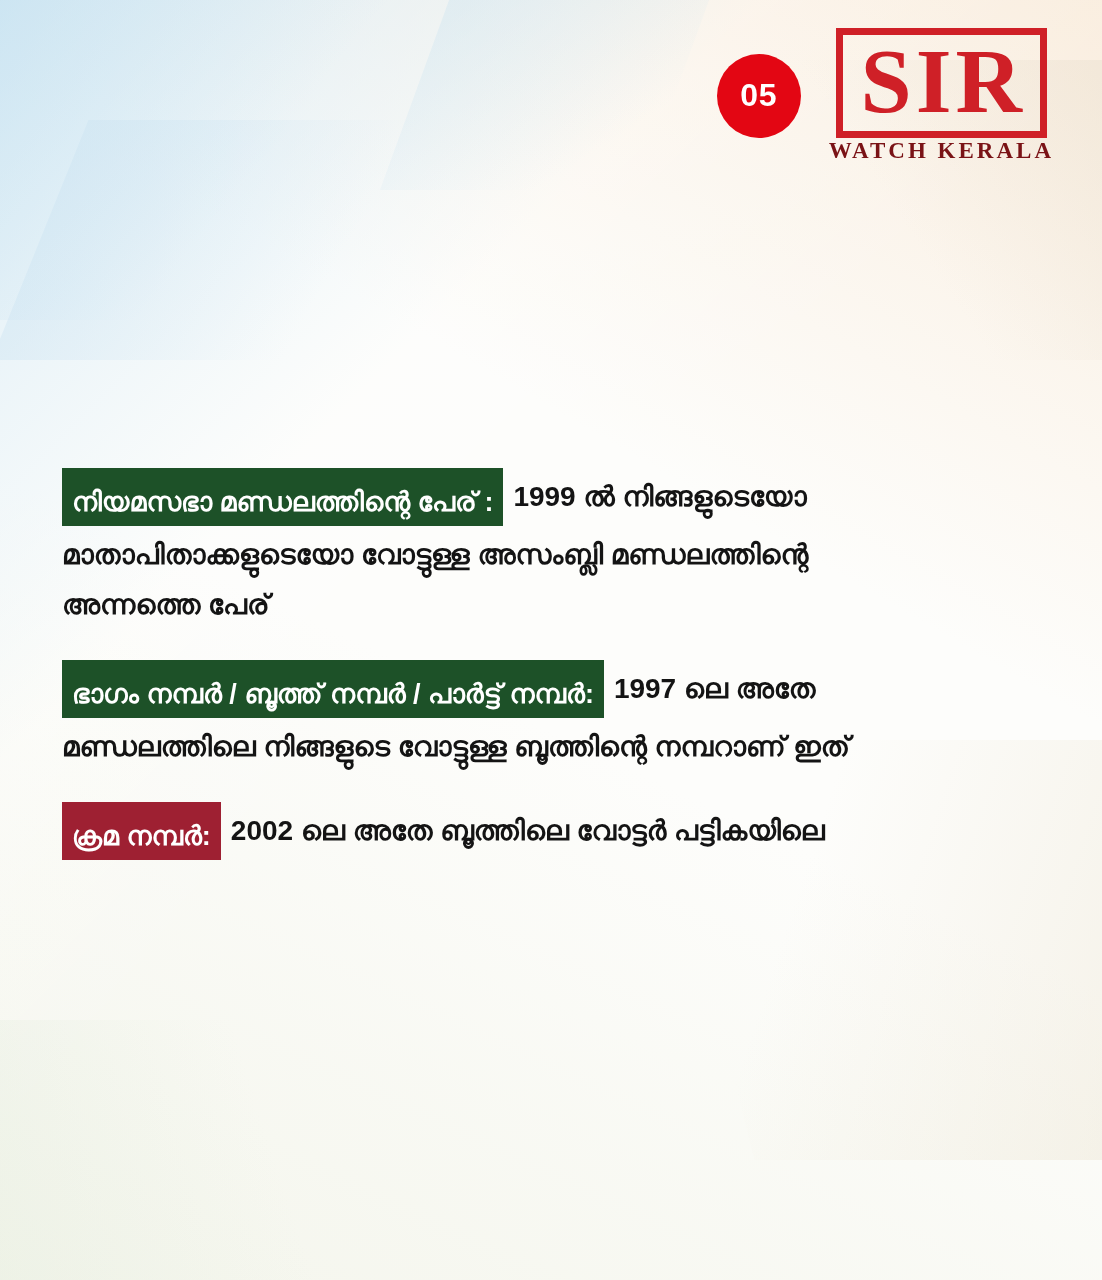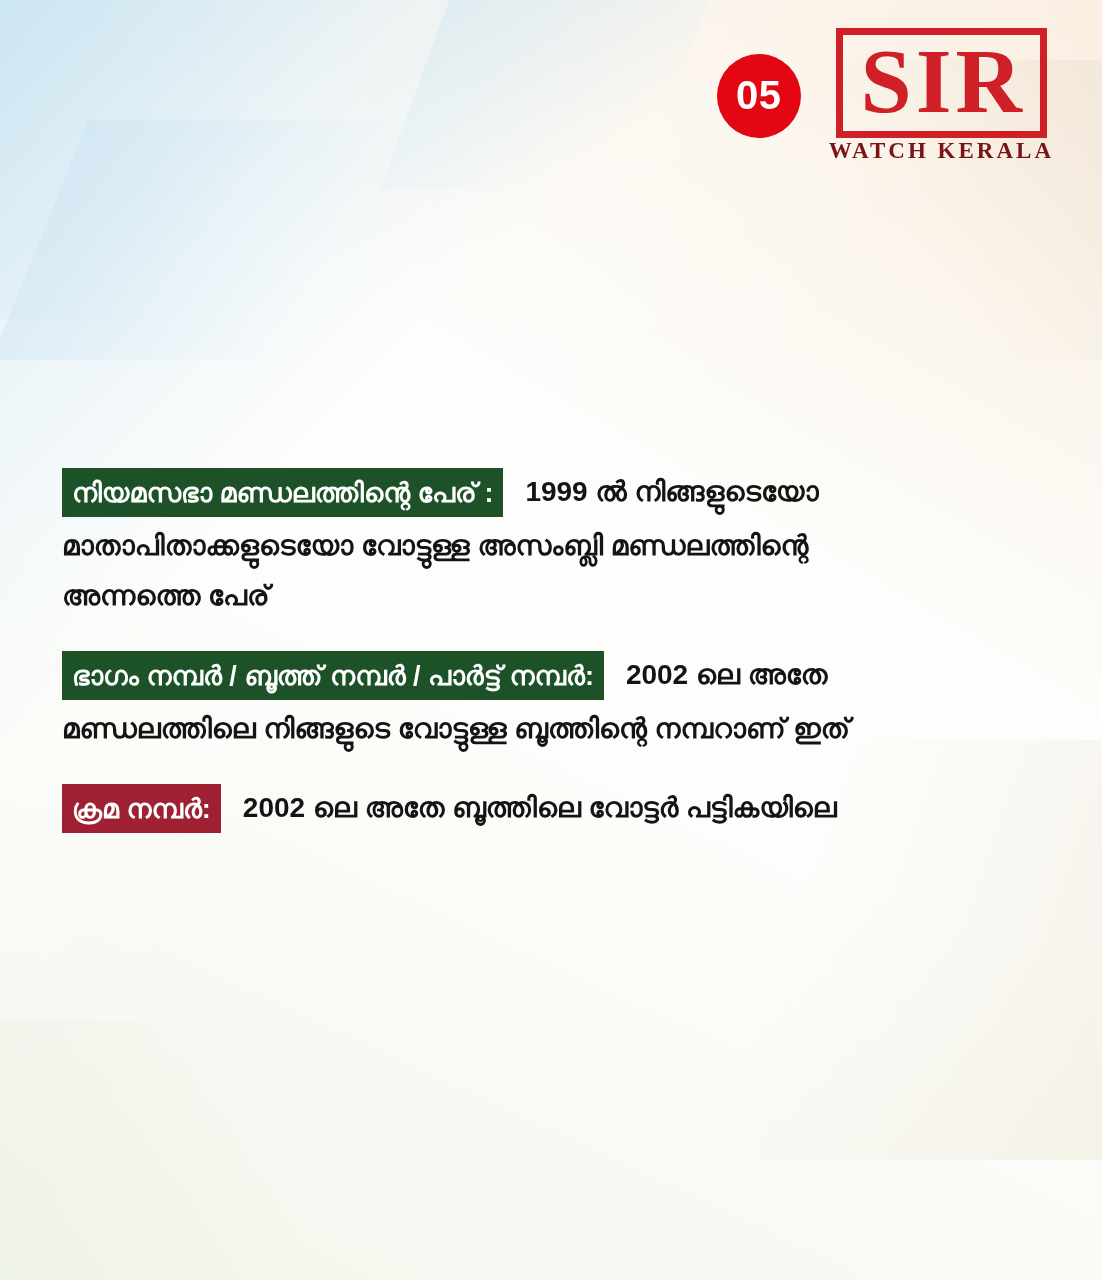--- a/index.html
+++ b/index.html
@@ -59,21 +59,21 @@
   }
   .ep-badge {
     width: 84px;
     height: 84px;
     border-radius: 50%;
     background: #e30613;
     color: #ffffff;
     display: flex;
     align-items: center;
     justify-content: center;
-    font-size: 40px;
+    font-size: 32px;
     font-weight: bold;
     letter-spacing: 0.5px;
   }
   .logo-wrap {
     display: flex;
     flex-direction: column;
     align-items: center;
   }
   .logo-box {
     border: 7px solid #cf2027;
@@ -126,22 +126,22 @@
     font-size: 28px;
     font-weight: bold;
     color: #141414;
     line-height: 1.52;
   }
   .label {
     display: inline-block;
     color: #ffffff;
     font-size: 27px;
     font-weight: bold;
-    padding: 10px 10px 7px 10px;
-    margin-right: 22px;
+    padding: 19px 10px 7px 10px;
+    margin-right: 10px;
     vertical-align: middle;
     line-height: 1.18;
   }
   .label.green { background: #1d5128; }
   .label.maroon { background: #9e2032; }
   .rest { vertical-align: middle; }
   .cont {
     display: block;
     margin-top: 8px;
     font-size: 28px;
@@ -180,21 +180,21 @@
       <div class="para">
         <span class="label green">നിയമസഭാ മണ്ഡലത്തിന്റെ പേര് :</span><span class="rest">1999 ൽ നിങ്ങളുടെയോ</span>
       </div>
       <span class="cont">മാതാപിതാക്കളുടെയോ വോട്ടുള്ള അസംബ്ലി മണ്ഡലത്തിന്റെ</span>
       <span class="cont">അന്നത്തെ പേര്</span>
     </div>
 
 
     <div class="block">
       <div class="para">
-        <span class="label green">ഭാഗം നമ്പർ / ബൂത്ത് നമ്പർ / പാർട്ട് നമ്പർ:</span><span class="rest">2002 ലെ അതേ</span>
+        <span class="label green">ഭാഗം നമ്പർ / ബൂത്ത് നമ്പർ / പാർട്ട് നമ്പർ:</span><span class="rest">1997 ലെ അതേ</span>
       </div>
       <span class="cont">മണ്ഡലത്തിലെ നിങ്ങളുടെ വോട്ടുള്ള ബൂത്തിന്റെ നമ്പറാണ് ഇത്</span>
     </div>
 
     <div class="block">
       <div class="para">
         <span class="label maroon">ക്രമ നമ്പർ:</span><span class="rest">2002 ലെ അതേ ബൂത്തിലെ വോട്ടർ പട്ടികയിലെ</span>
       </div>
     </div>
 

